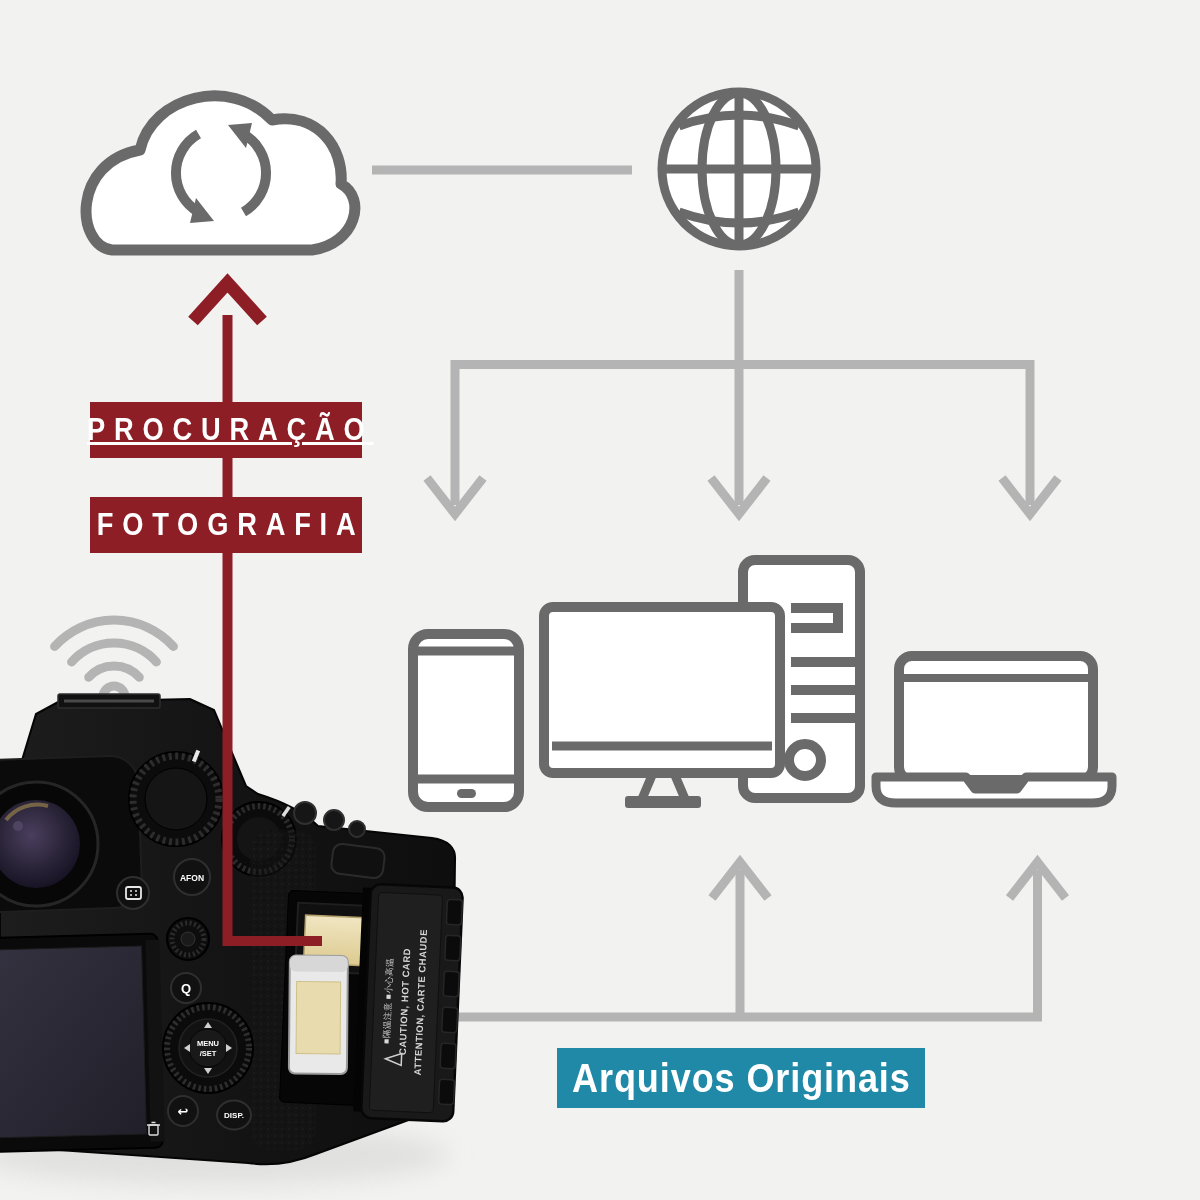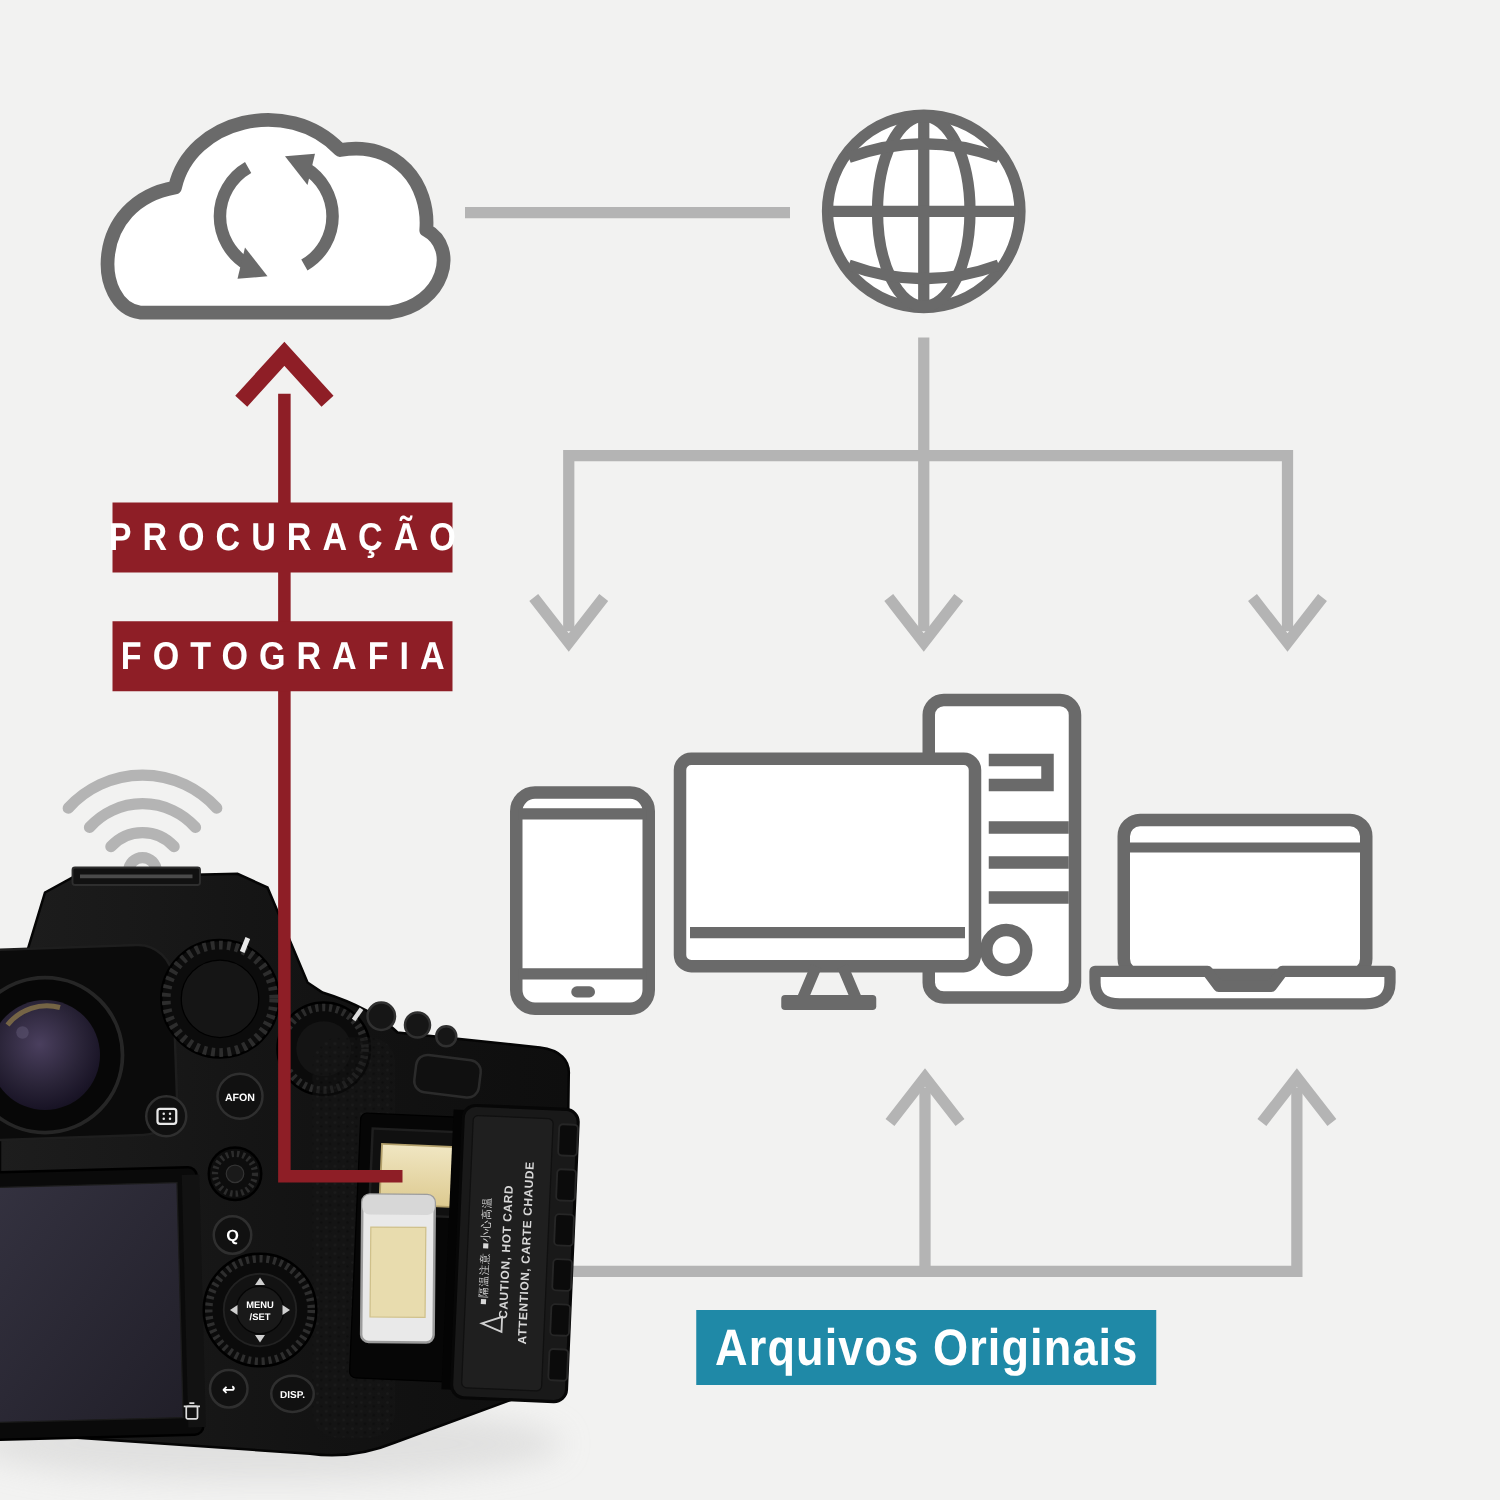--- a/index.html
+++ b/index.html
@@ -8,21 +8,21 @@
   .stage svg{position:absolute;left:0;top:0;}
   svg text{font-family:"Liberation Sans","DejaVu Sans",sans-serif;}
   .line-gray{stroke:var(--line-gray);fill:none;}
   .icon-line{stroke:var(--icon-gray);fill:none;}
   .icon-fill{fill:#ffffff;stroke:var(--icon-gray);}
   .red-line{stroke:var(--red);fill:none;}
   .btn-label{fill:#ffffff;font-weight:bold;text-anchor:middle;}
   .caution-text{fill:#d8d8d8;text-anchor:middle;letter-spacing:.5px;}
   .label{position:absolute;display:flex;align-items:center;justify-content:center;color:#fff;}
   .label .squeeze{display:inline-block;transform:scaleX(.88);white-space:nowrap;font-weight:bold;}
-  #label-procuracao{left:90px;top:402px;width:272px;height:56px;background:var(--red);}
+  #label-procuracao{left:90px;top:402px;width:272px;height:56px;background:var(--red);text-decoration:underline;}
   #label-fotografia{left:90px;top:497px;width:272px;height:56px;background:var(--red);}
   #label-procuracao .squeeze,#label-fotografia .squeeze{font-size:31px;letter-spacing:10px;padding-left:10px;}
   #label-arquivos{left:557px;top:1048px;width:368px;height:60px;background:var(--teal);}
   #label-arquivos .squeeze{font-size:41px;letter-spacing:1px;}
 </style>
 </head>
 <body>
 
 <div class="stage">
 <svg viewBox="0 0 1200 1200" width="1200" height="1200">

